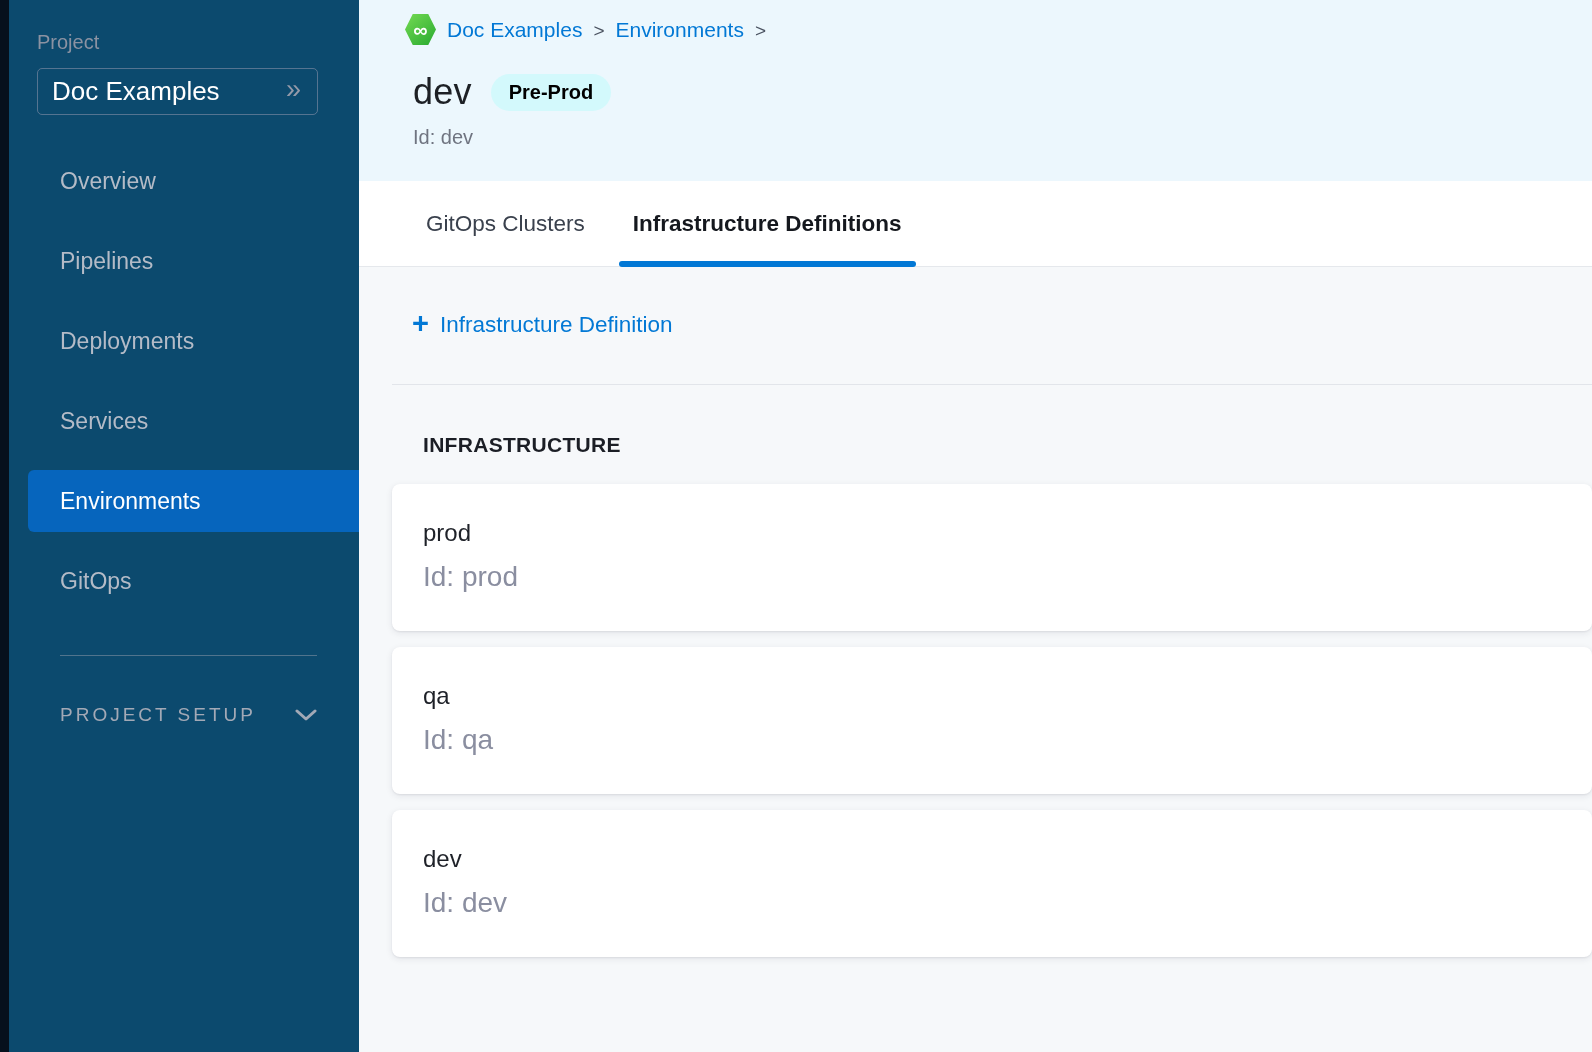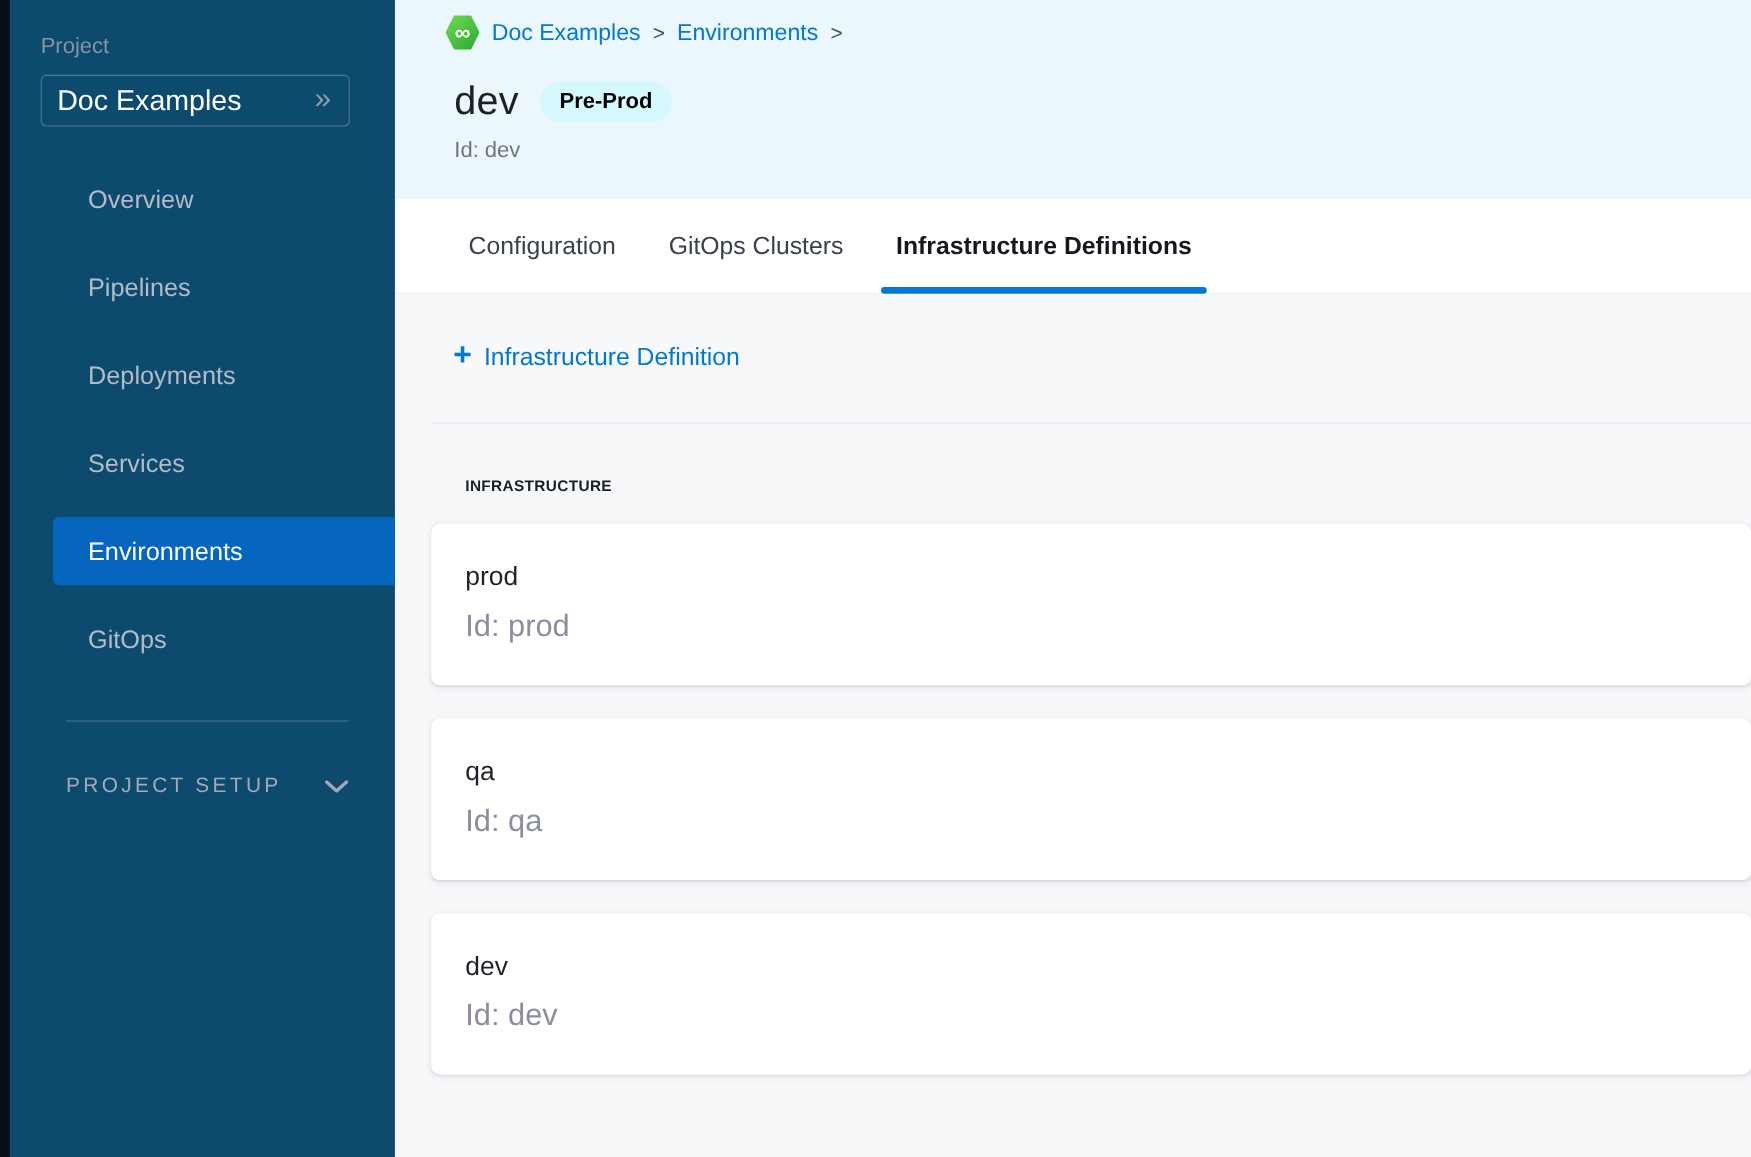--- a/index.html
+++ b/index.html
@@ -28,21 +28,21 @@
   .project-box {
     margin:14px 0 0 28px;
     width:281px; height:47px;
     border:1px solid rgba(146,152,175,.55);
     border-radius:5px;
     display:flex; align-items:center; justify-content:space-between;
     padding:0 16px 0 14px;
     color:#ffffff; font-size:26px;
   }
   .dbl-chev { color:#949aa9; font-size:27px; line-height:1; padding-bottom:4px; }
-  .side-nav { margin-top:26px; list-style:none;padding-left:20px; }
+  .side-nav { margin-top:26px; list-style:none; }
   .side-item {
     height:80px; display:flex; align-items:center;
     padding-left:51px;
     color:#b4bbc7; font-size:23px;
     cursor:pointer;
   }
   .side-item.active {
     height:62px; margin:9px 0 9px 19px;
     padding-left:32px;
     background:#0665bd;
@@ -118,23 +118,23 @@
     display:flex; align-items:center; gap:11px;
     color:#0278d5; font-size:22.5px; font-weight:500;
   }
   .plus-glyph { font-size:29px; font-weight:bold; line-height:1; padding-bottom:3px; }
   .content-divider {
     border:none; border-top:1px solid #e2e5ea;
     margin-top:37px;
   }
   .section-label {
     margin:48px 0 0 31px;
-    font-size:14px; font-weight:bold; color:#1b1e25; letter-spacing:.3px;
-  }
-  .cards { margin-top:27px; display:flex; flex-direction:column; gap:30px; }
+    font-size:21px; font-weight:bold; color:#1b1e25; letter-spacing:.3px;
+  }
+  .cards { margin-top:27px; display:flex; flex-direction:column; gap:16px; }
   .infra-card {
     background:#ffffff;
     border-radius:8px;
     height:147px;
     padding:34px 30px 0 31px;
     box-shadow:0 1px 2px rgba(30,35,60,.07), 0 2px 7px rgba(30,35,60,.09);
     cursor:pointer;
   }
   .infra-name { font-size:24px; color:#1e2128; font-weight:500; line-height:30px; }
   .infra-id { margin-top:17px; font-size:28px; color:#8a8ea0; line-height:24px; }
@@ -196,23 +196,20 @@
 
     <div class="title-row">
       <h1 class="page-title">dev</h1>
       <span class="env-badge">Pre-Prod</span>
     </div>
 
     <div class="page-id">Id: dev</div>
   </header>
 
   <div class="tabbar">
-    <button class="tab">
-        <span>Configuration</span>
-      </button>
     <button class="tab">
         <span>GitOps Clusters</span>
       </button>
     <button class="tab active">
         <span>Infrastructure Definitions</span>
       </button>
   </div>
 
   <section class="content">
 

